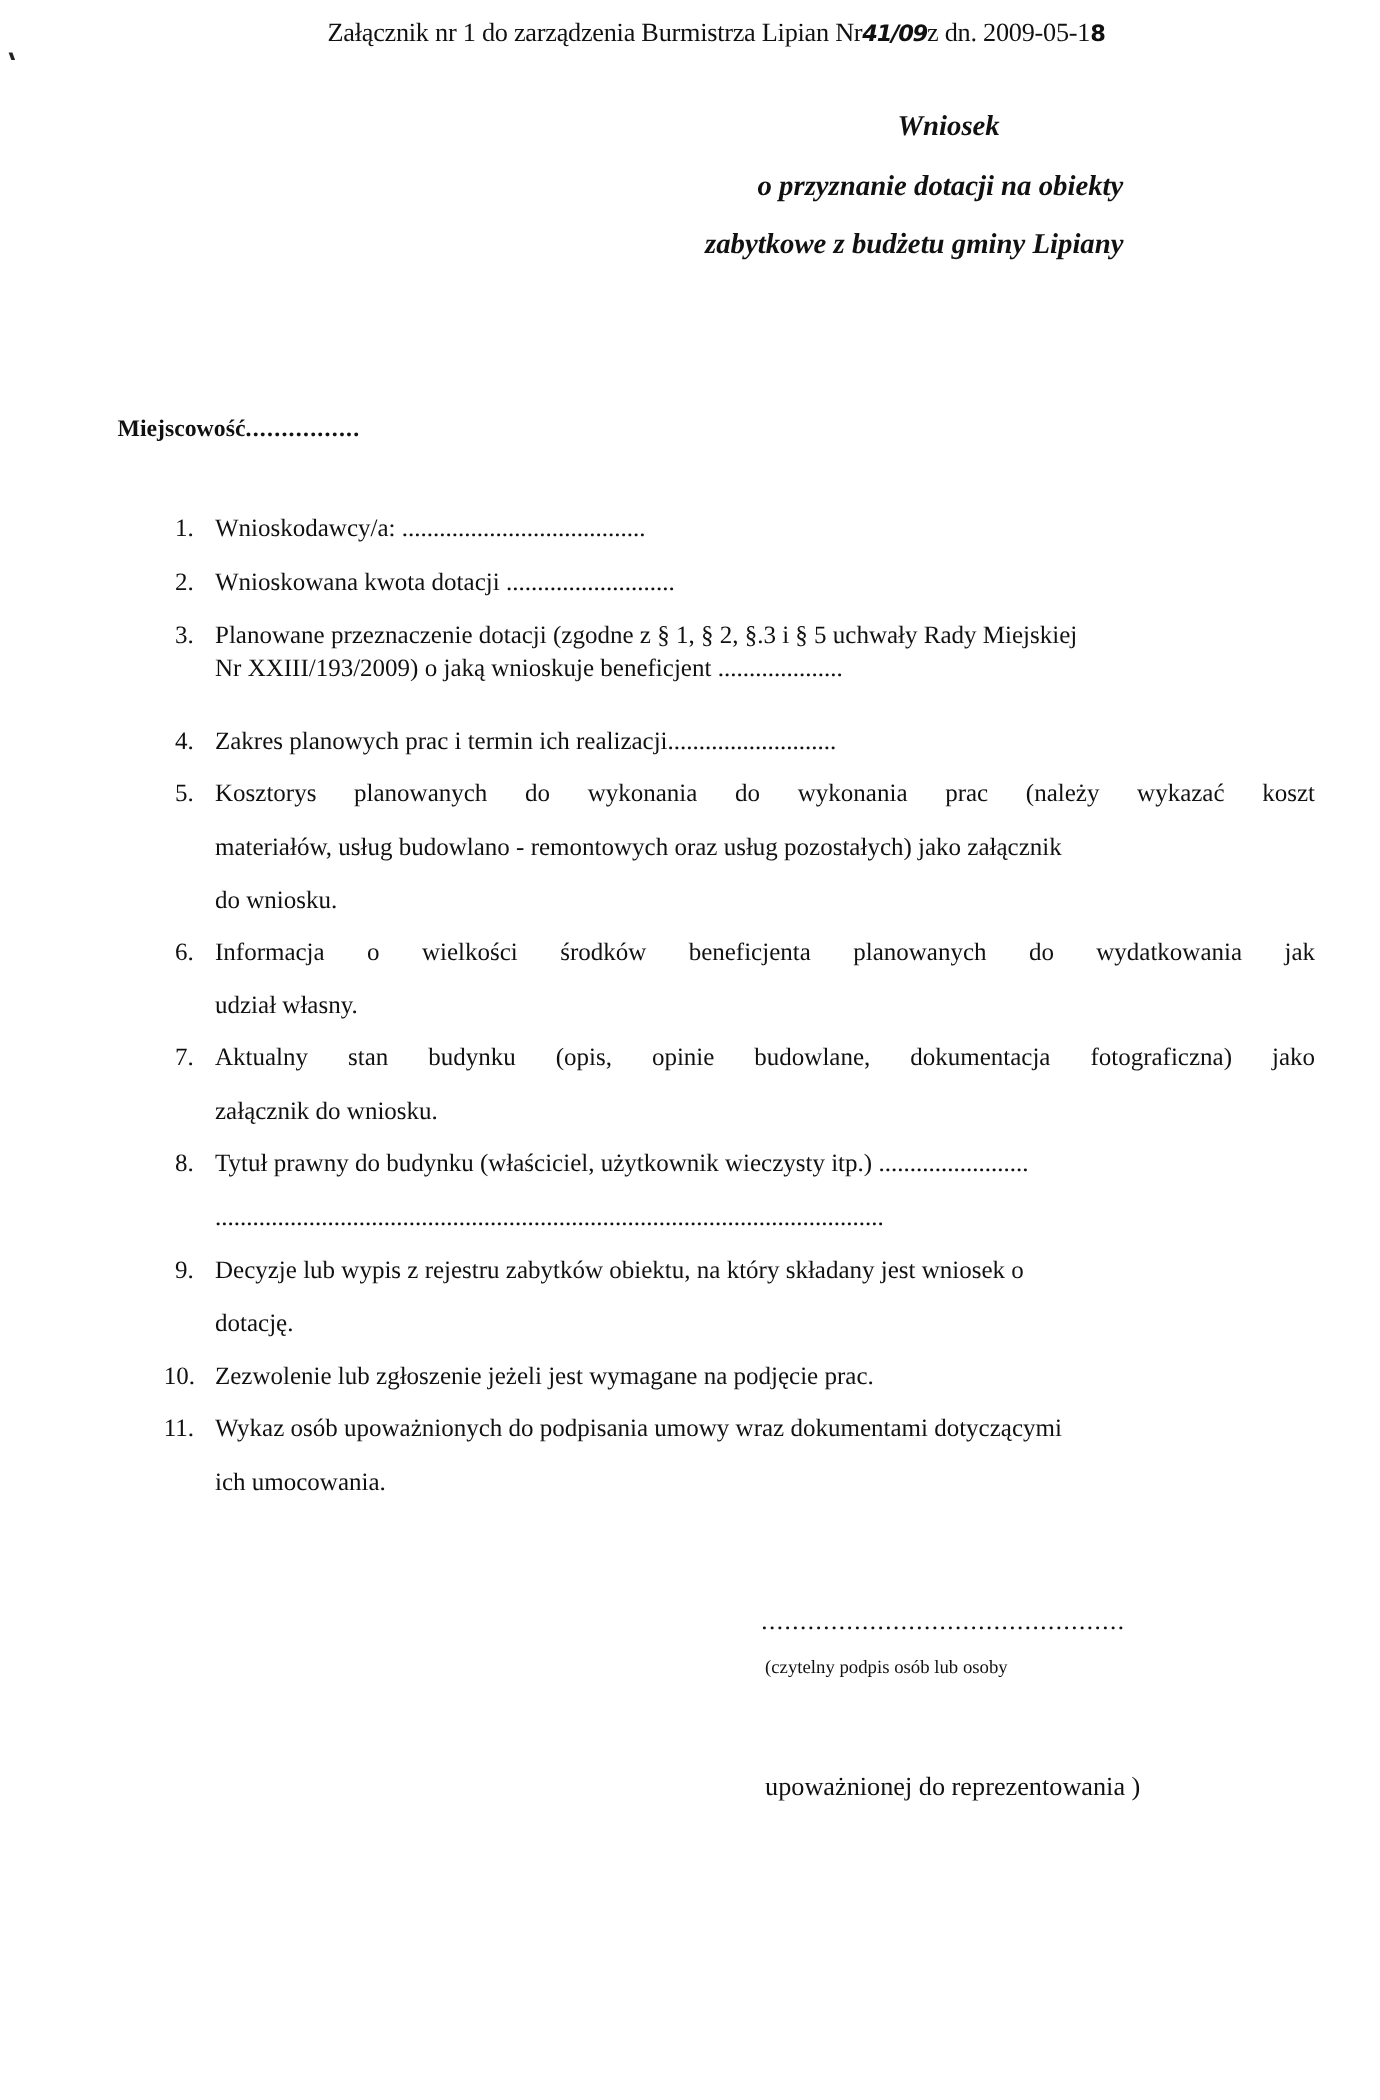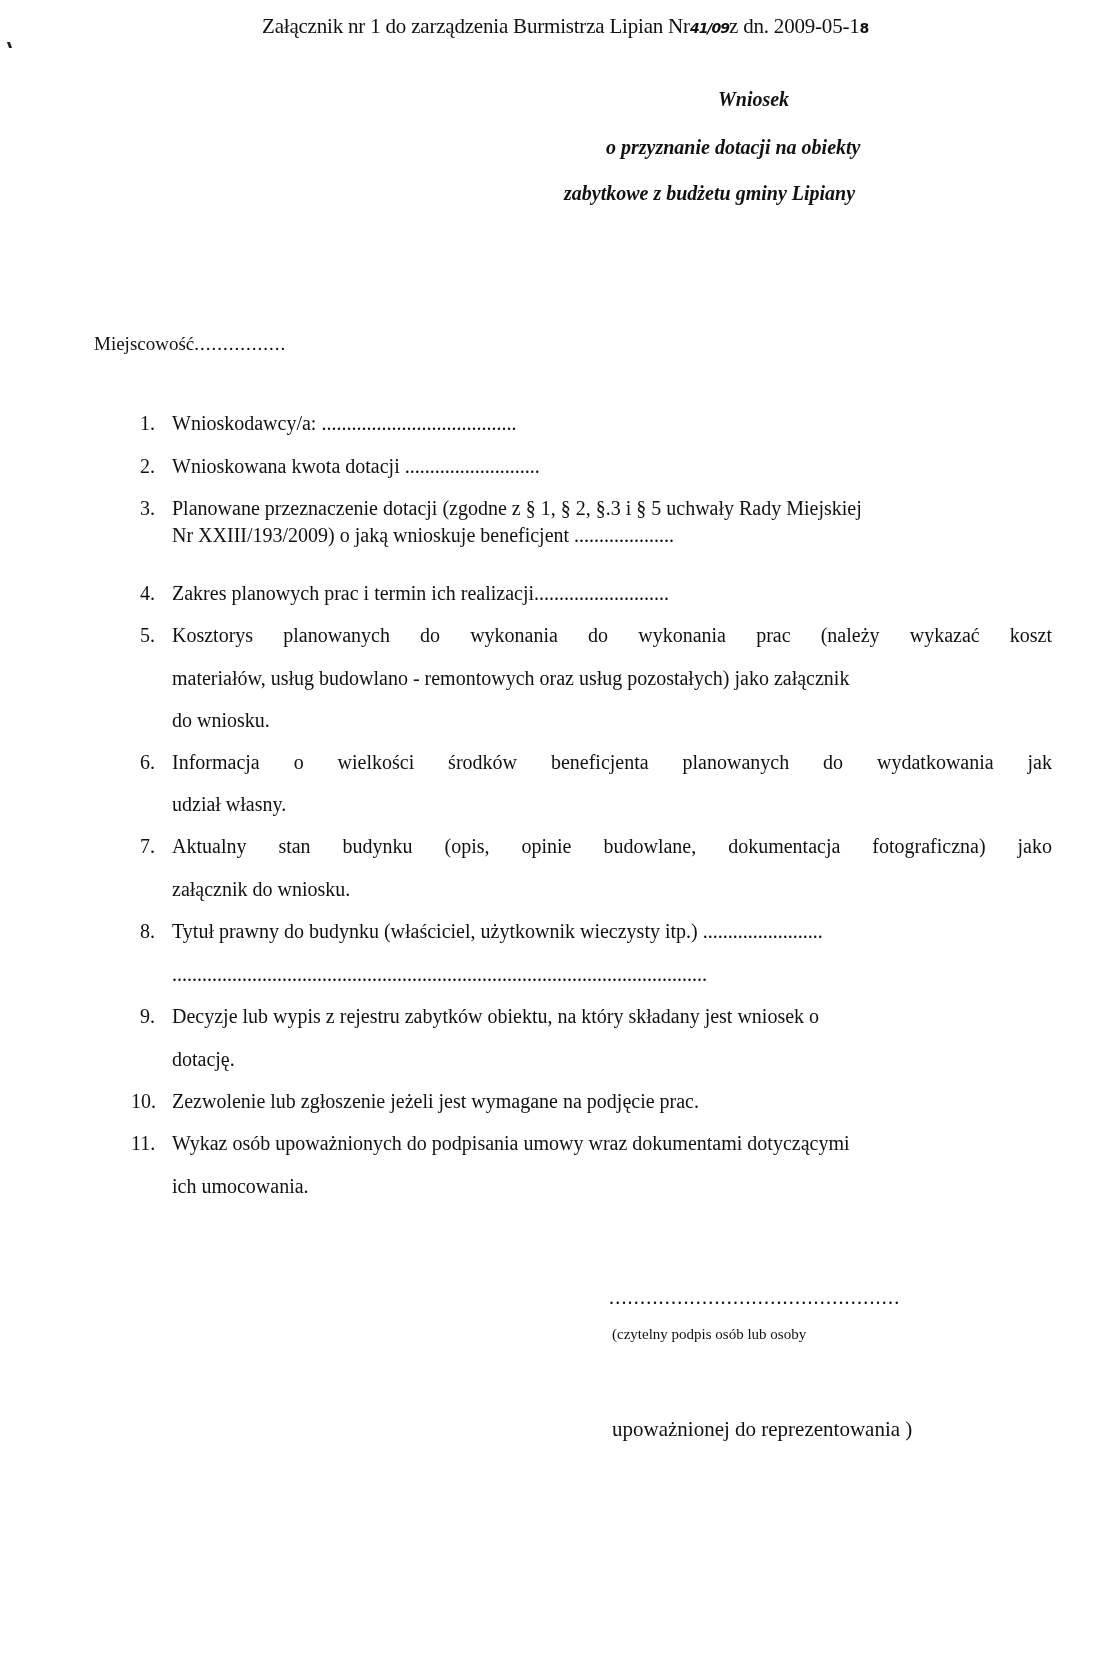--- a/index.html
+++ b/index.html
@@ -1,26 +1,26 @@
 <!DOCTYPE html>
 <html><head>
 <meta charset="utf-8">
 <style>
   html, body { margin: 0; padding: 0; background: #ffffff; }
   body { width: 1104px; height: 1680px; position: relative; overflow: hidden;
          font-family: "Liberation Serif", "DejaVu Serif", serif; color: #111; }
   .abs { position: absolute; white-space: nowrap; }
   .header { left: 262px; top: 14px; font-size: 21px; letter-spacing: -0.2px; }
-  .hand { font-family: "DejaVu Sans", sans-serif; font-style: italic; font-weight: bold; font-size: 14px; letter-spacing: -1px; margin-top: 40px; }
+  .hand { font-family: "DejaVu Sans", sans-serif; font-style: italic; font-weight: bold; font-size: 18px; letter-spacing: -1px; margin-top: 40px; }
   .stray { left: 8px; top: 42px; width: 3px; height: 6px; background: #222; transform: skewX(20deg); }
-  .title { font-style: italic; font-weight: bold; font-size: 20px; }
+  .title { font-style: italic; font-weight: bold; font-size: 23px; }
   .t1 { left: 718px; top: 88px; }
   .t2 { left: 606px; top: 136px; }
   .t3 { left: 564px; top: 182px; }
-  .place { left: 94px; top: 333px; font-weight: normal; font-size: 19px; }
+  .place { left: 94px; top: 333px; font-weight: bold; font-size: 19px; }
   .item { font-size: 20px; }
   .num { position: absolute; }
   .line { position: absolute; white-space: nowrap; }
   .dots { letter-spacing: 1px; }
   .sig-dots { left: 609px; top: 1286px; font-size: 20px; letter-spacing: 1.2px; }
   .sig1 { left: 612px; top: 1326px; font-size: 15px; }
   .sig2 { left: 612px; top: 1370px; font-size: 21px; margin-top: 47px; }
 </style>
 </head>
 <body>

